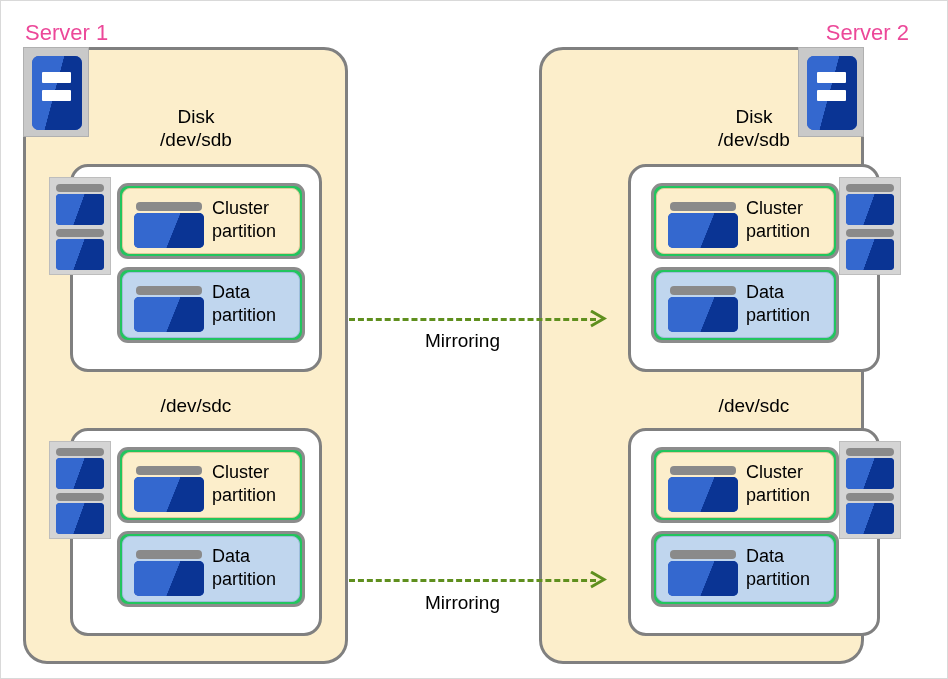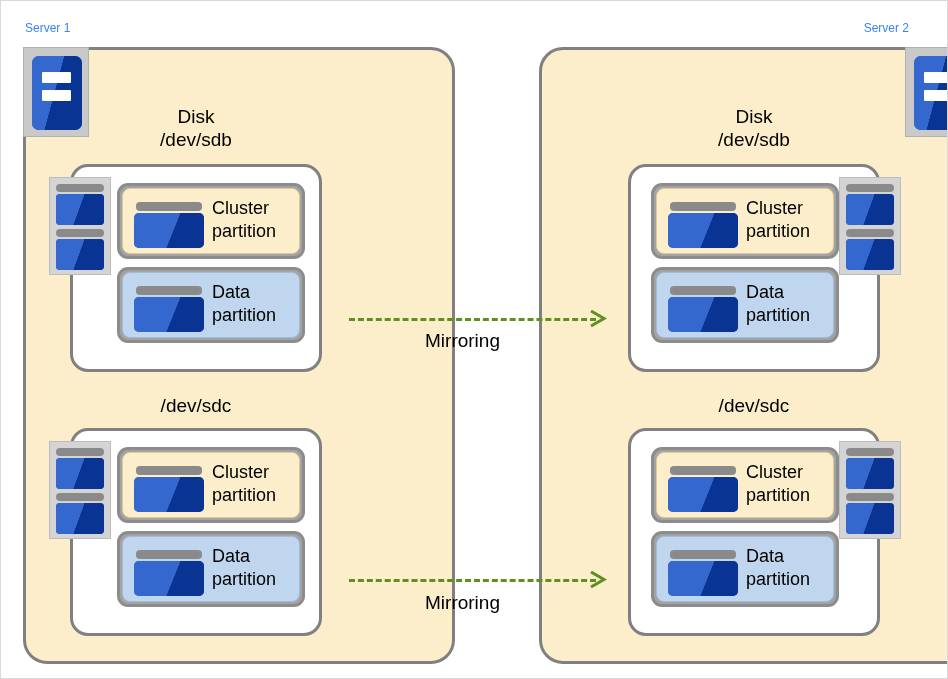--- a/index.html
+++ b/index.html
@@ -17,33 +17,33 @@
     height: 679px;
     background: #ffffff;
     border: 1px solid #d9d9d9;
     box-sizing: border-box;
     overflow: hidden;
   }
 
   
   .server-label {
     position: absolute;
-    font-size: 12px;
-    color: #3b82f6;
+    font-size: 22px;
+    color: #ec4899;
     white-space: nowrap;
     line-height: 1;
   }
   #server1-label { left: 24px;  top: 21px; }
   #server2-label { right: 38px; top: 21px; }
 
   
   .server-panel {
     position: absolute;
     top: 46px;
-    width: 432px;
+    width: 325px;
     height: 617px;
     background: #fceecb;
     border: 3px solid #808080;
     border-radius: 24px;
     box-sizing: border-box;
   }
   #server1-panel { left: 22px; }
   #server2-panel { left: 538px; }
 
   
@@ -147,21 +147,21 @@
 
   
   .partition {
     position: absolute;
     left: 14px;
     width: 204px;
     height: 76px;
     border: 3px solid #8c8c8c;
     border-radius: 11px;
     box-sizing: border-box;
-    background: #a3a3a3;
+    background: #22c55e;
     padding: 5px;
   }
   .partition .inner {
     position: absolute;
     inset: 2px;
     border-radius: 8px;
     border: 1px solid rgba(0,0,0,0.10);
     box-sizing: border-box;
   }
   .partition.cluster .inner { background: #fceecb; border-color: #dfcb9a; }

